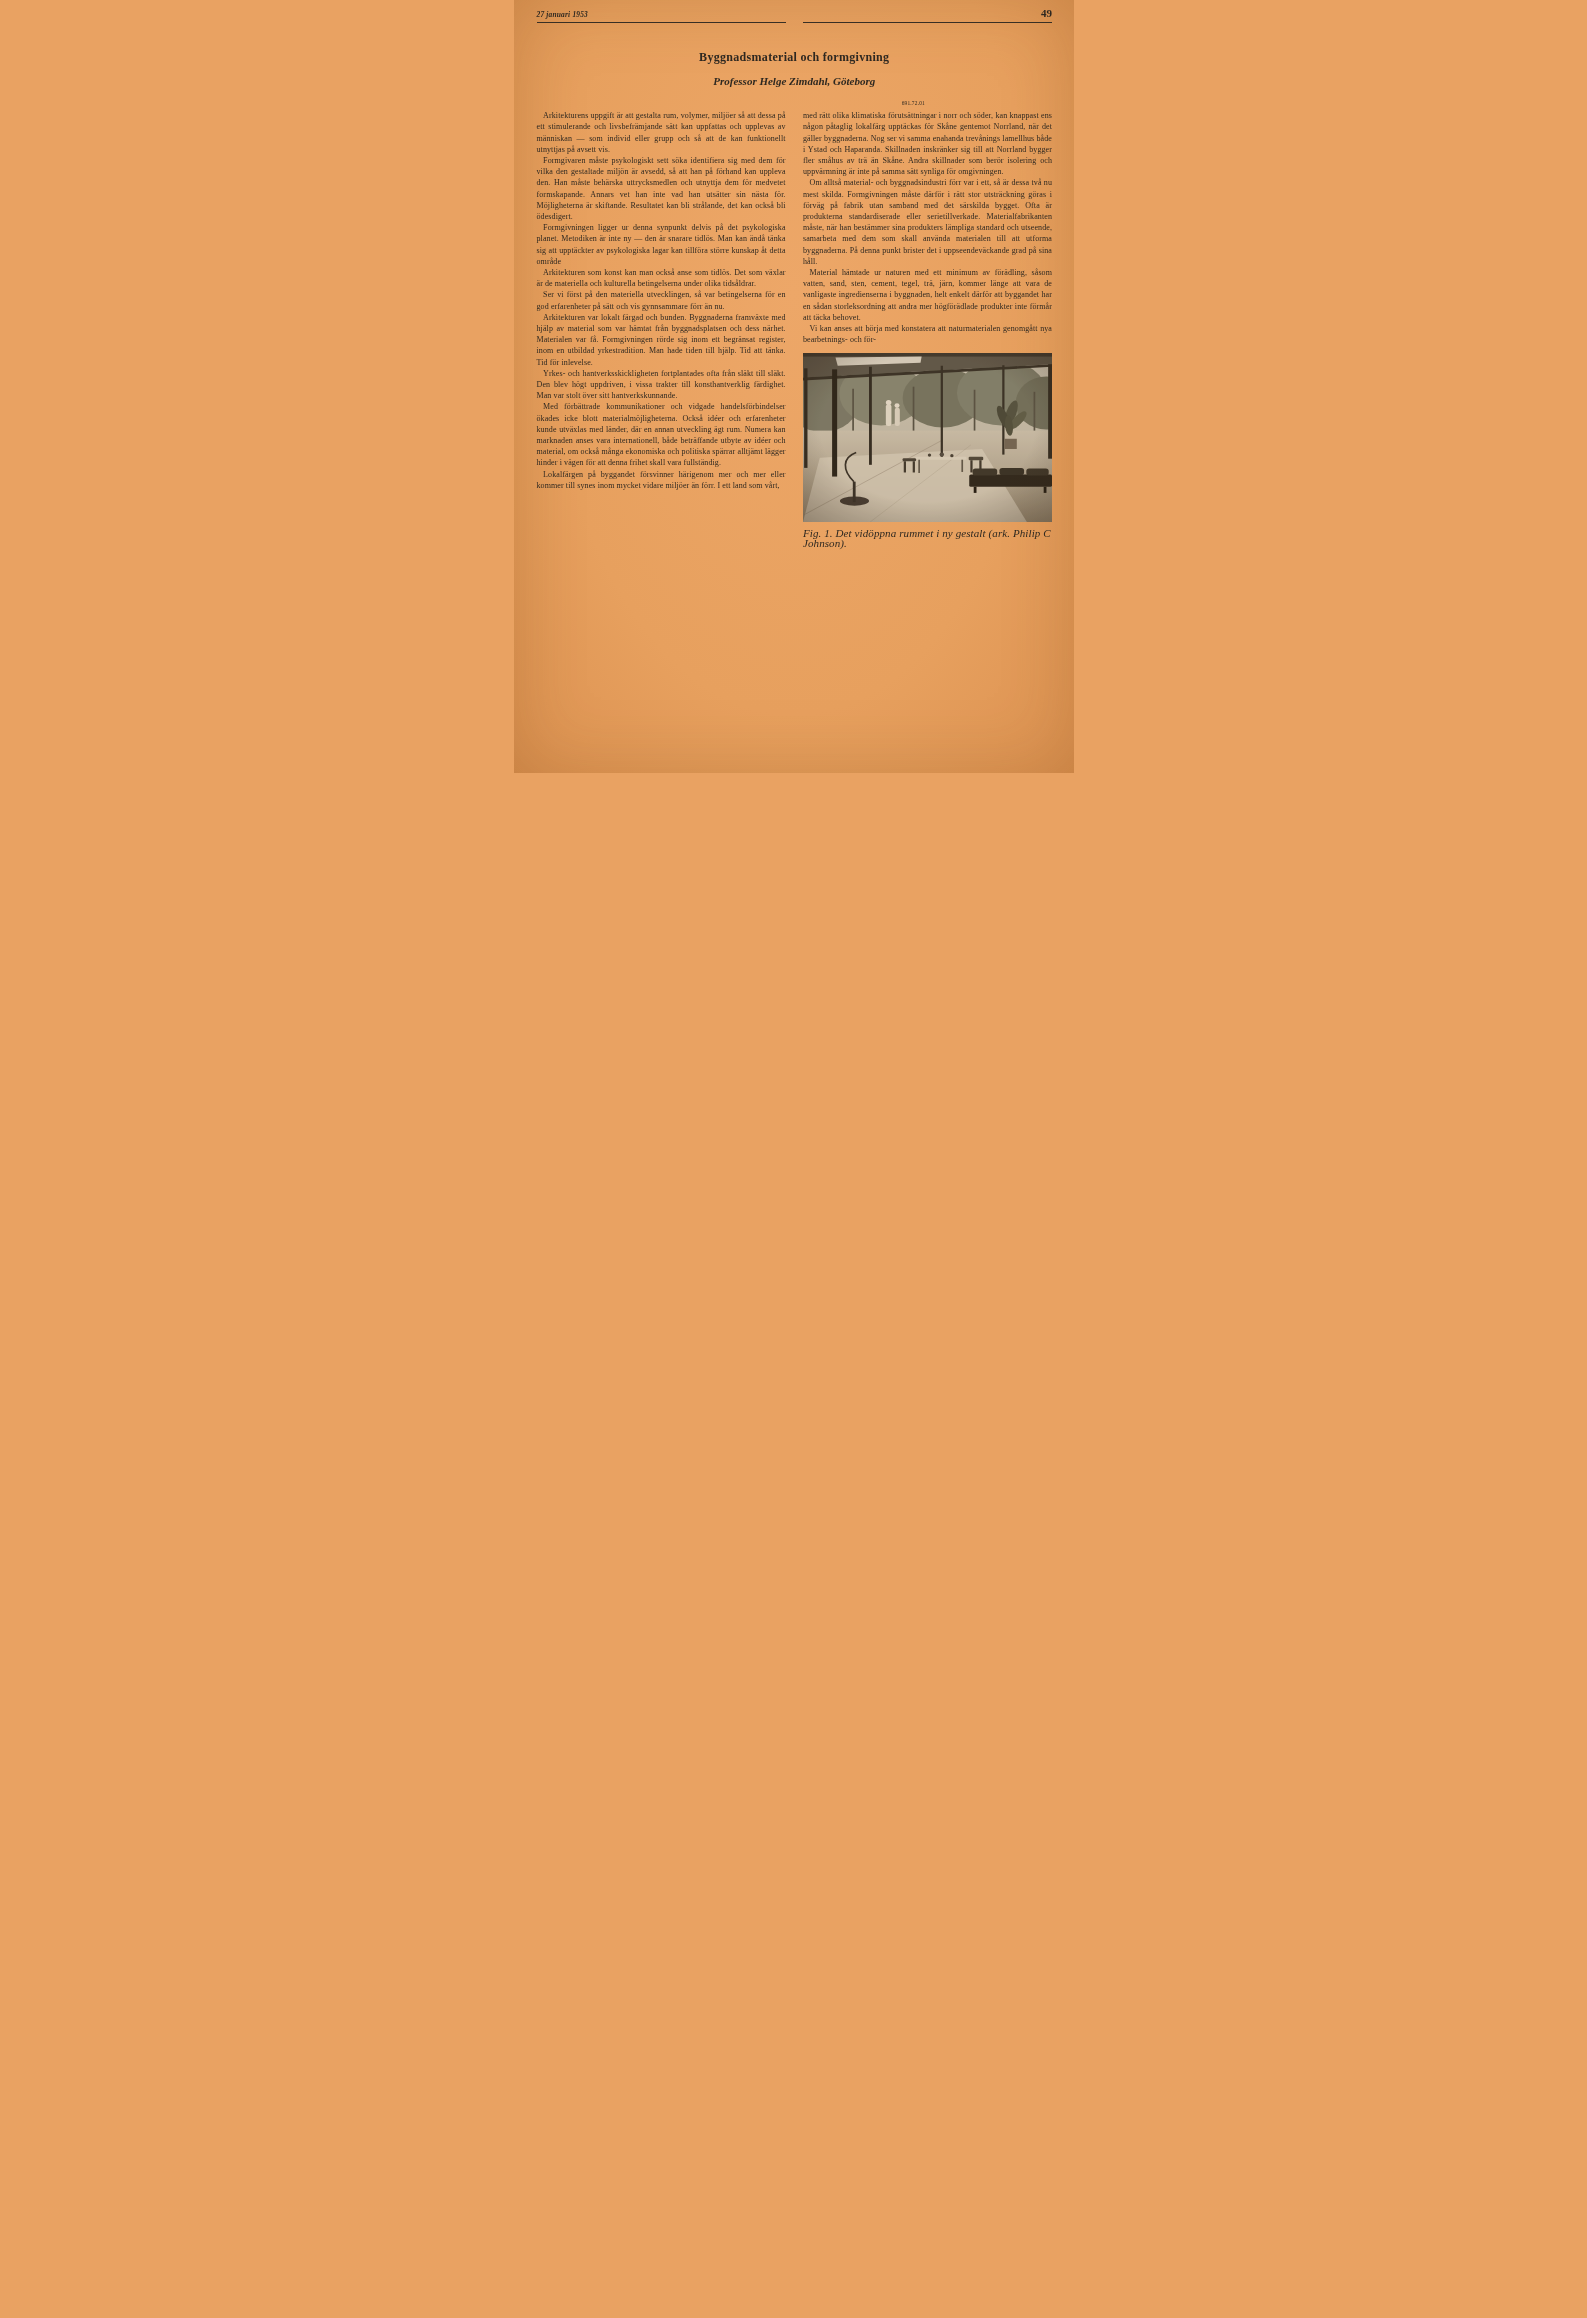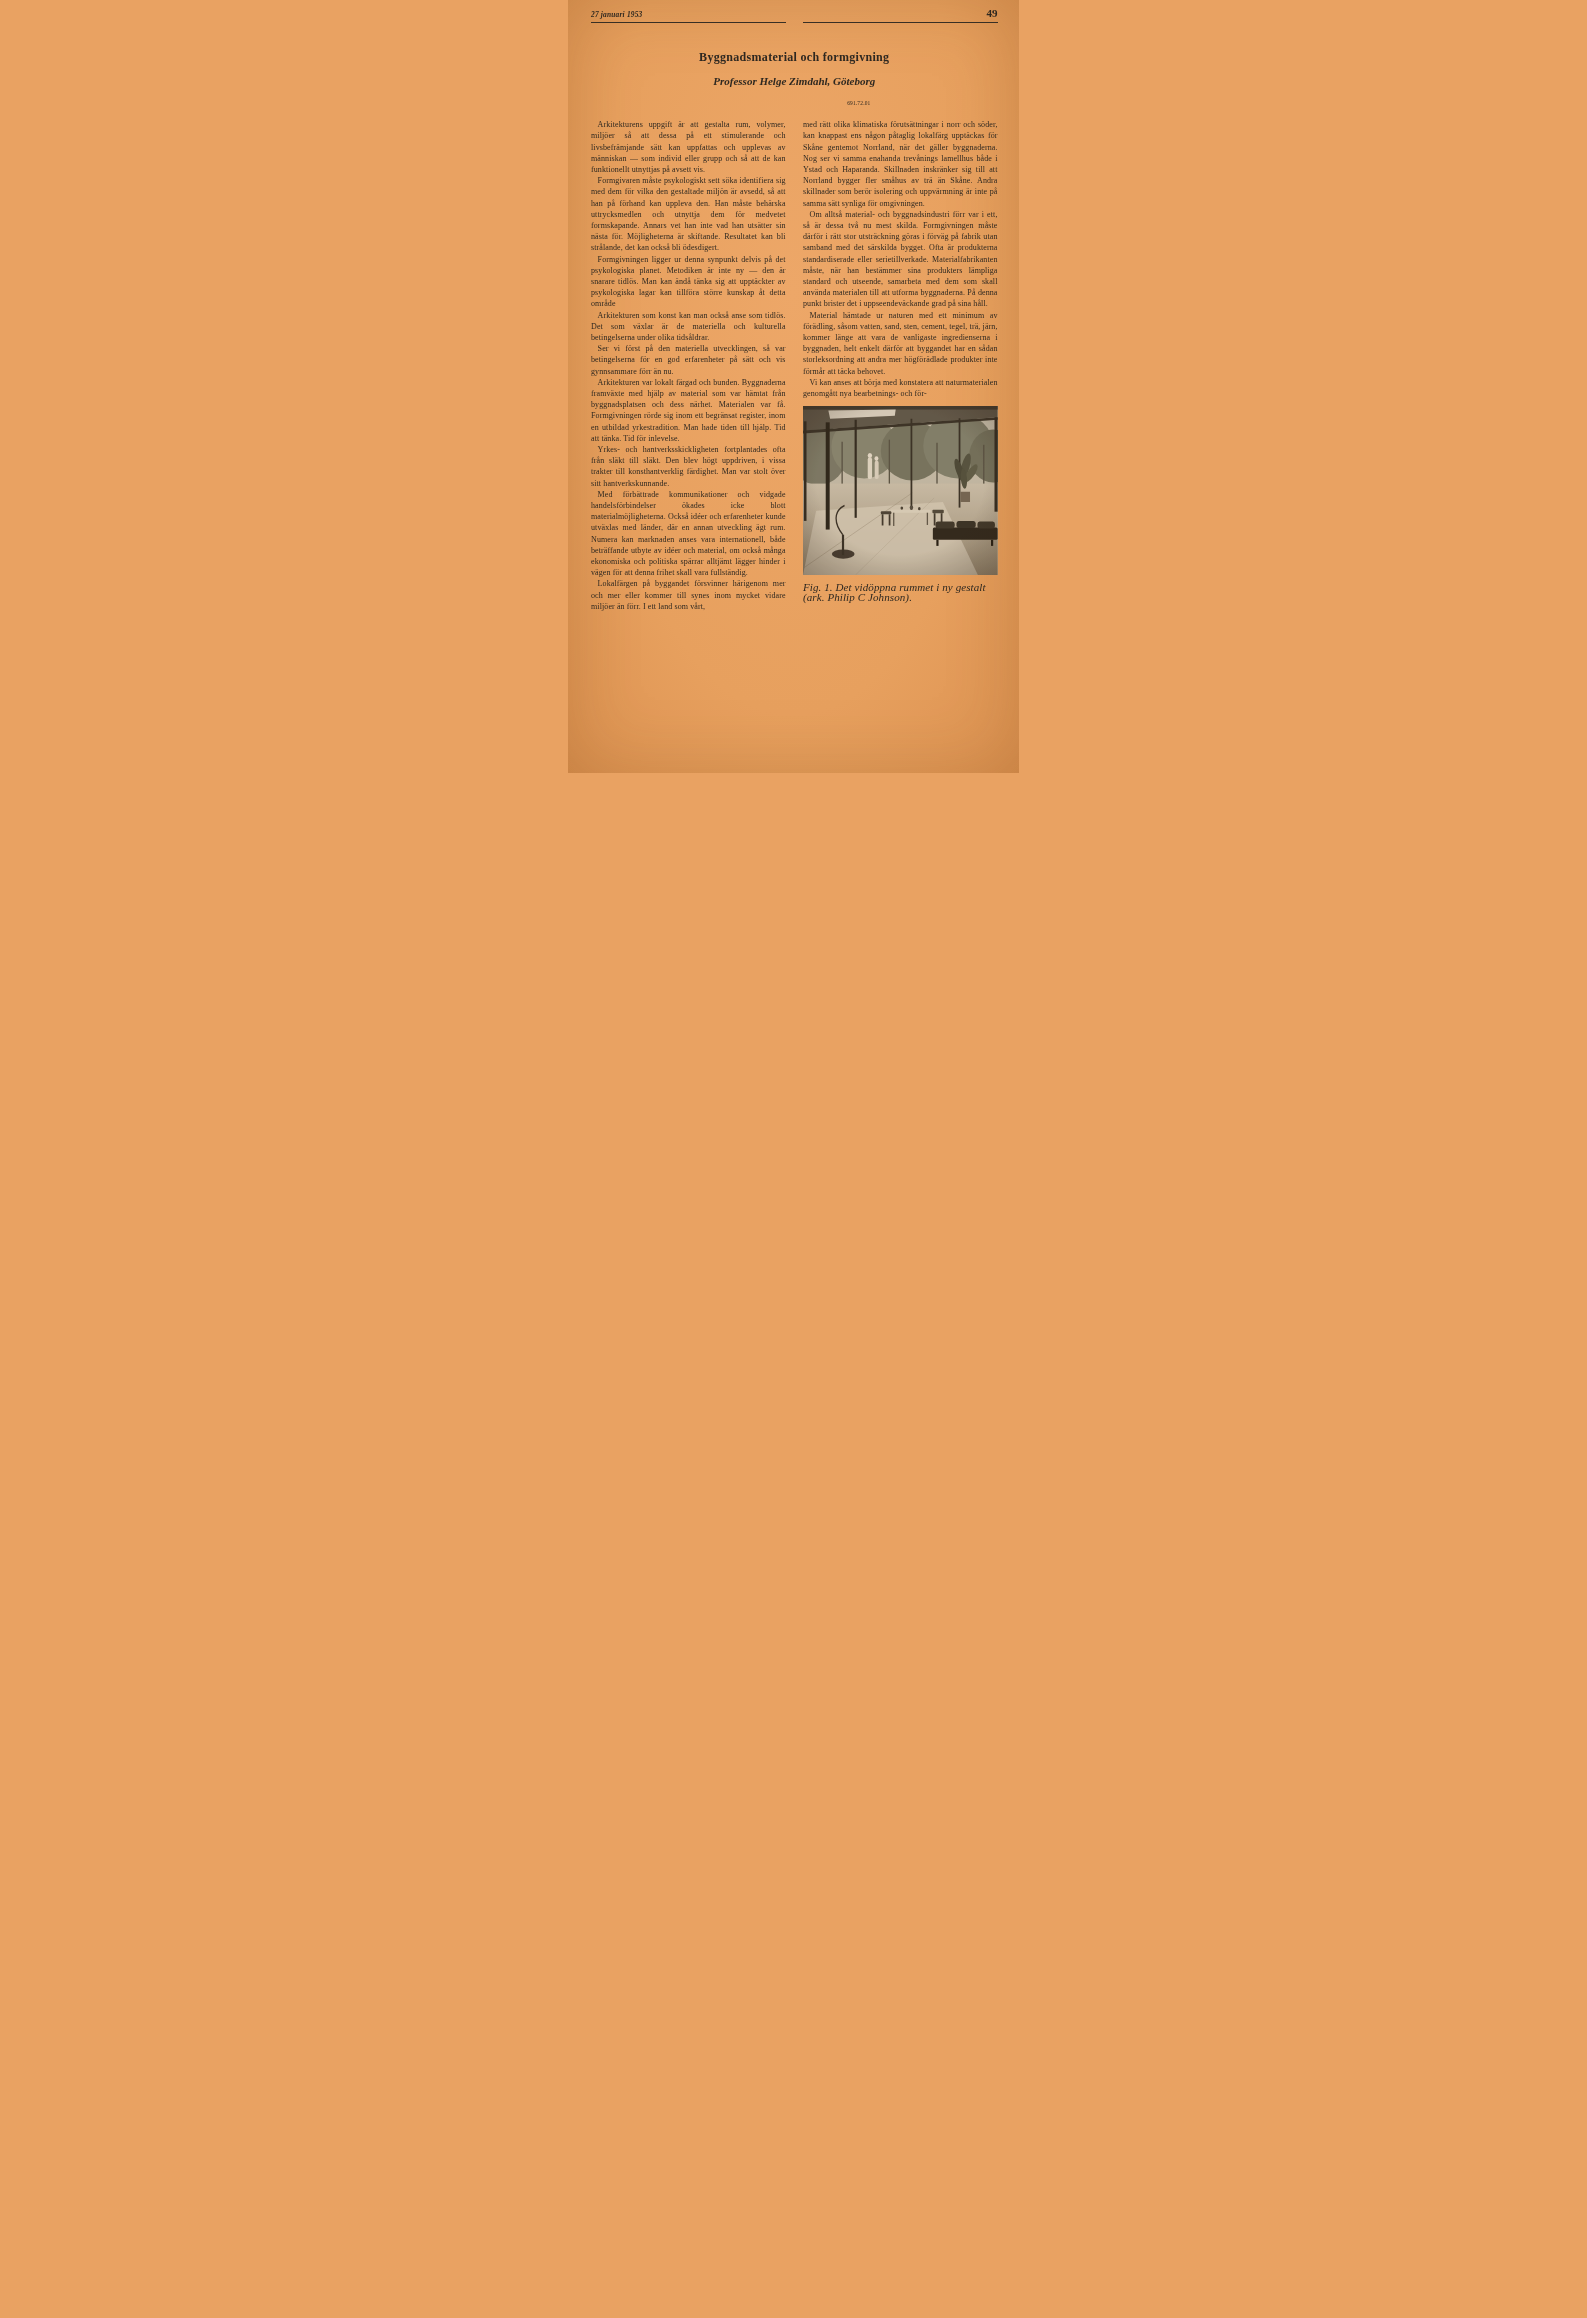--- a/index.html
+++ b/index.html
@@ -4,21 +4,21 @@
 <style>
   :root{
     --paper:#e9a262;
     --ink:#2e2820;
     --rule:#382f24;
   }
   *{box-sizing:border-box;}
   html,body{margin:0;padding:0;background:var(--paper);}
   .page{
     position:relative;
-    width:451px;
+    width:560px;
     min-height:773px;
     margin:0 auto;
     padding:7.2px 21.5px 20.4px 23px;
     background:radial-gradient(ellipse at 50% 38%, #eda768 0%, #e7a05e 62%, #dc9251 100%);
     box-shadow:inset 0 0 72px rgba(120,70,20,0.22);
     color:var(--ink);
     font-family:"Liberation Serif","DejaVu Serif",serif;
   }
   .hdr{
     display:flex;
@@ -48,21 +48,21 @@
   .classification{
     margin-top:13.3px;
     text-align:right;
     padding-right:127px;
     font-size:5.4px;
     letter-spacing:0.2px;
   }
   .columns{
     display:flex;
     gap:17.4px;
-    margin-top:13px;
+    margin-top:4px;
   }
   .col{
     flex:1;
     min-width:0;
     text-align:justify;
     font-size:8px;
     line-height:11.2px;
     letter-spacing:0.1px;
   }
   .col p{margin:0;text-indent:6.6px;}

